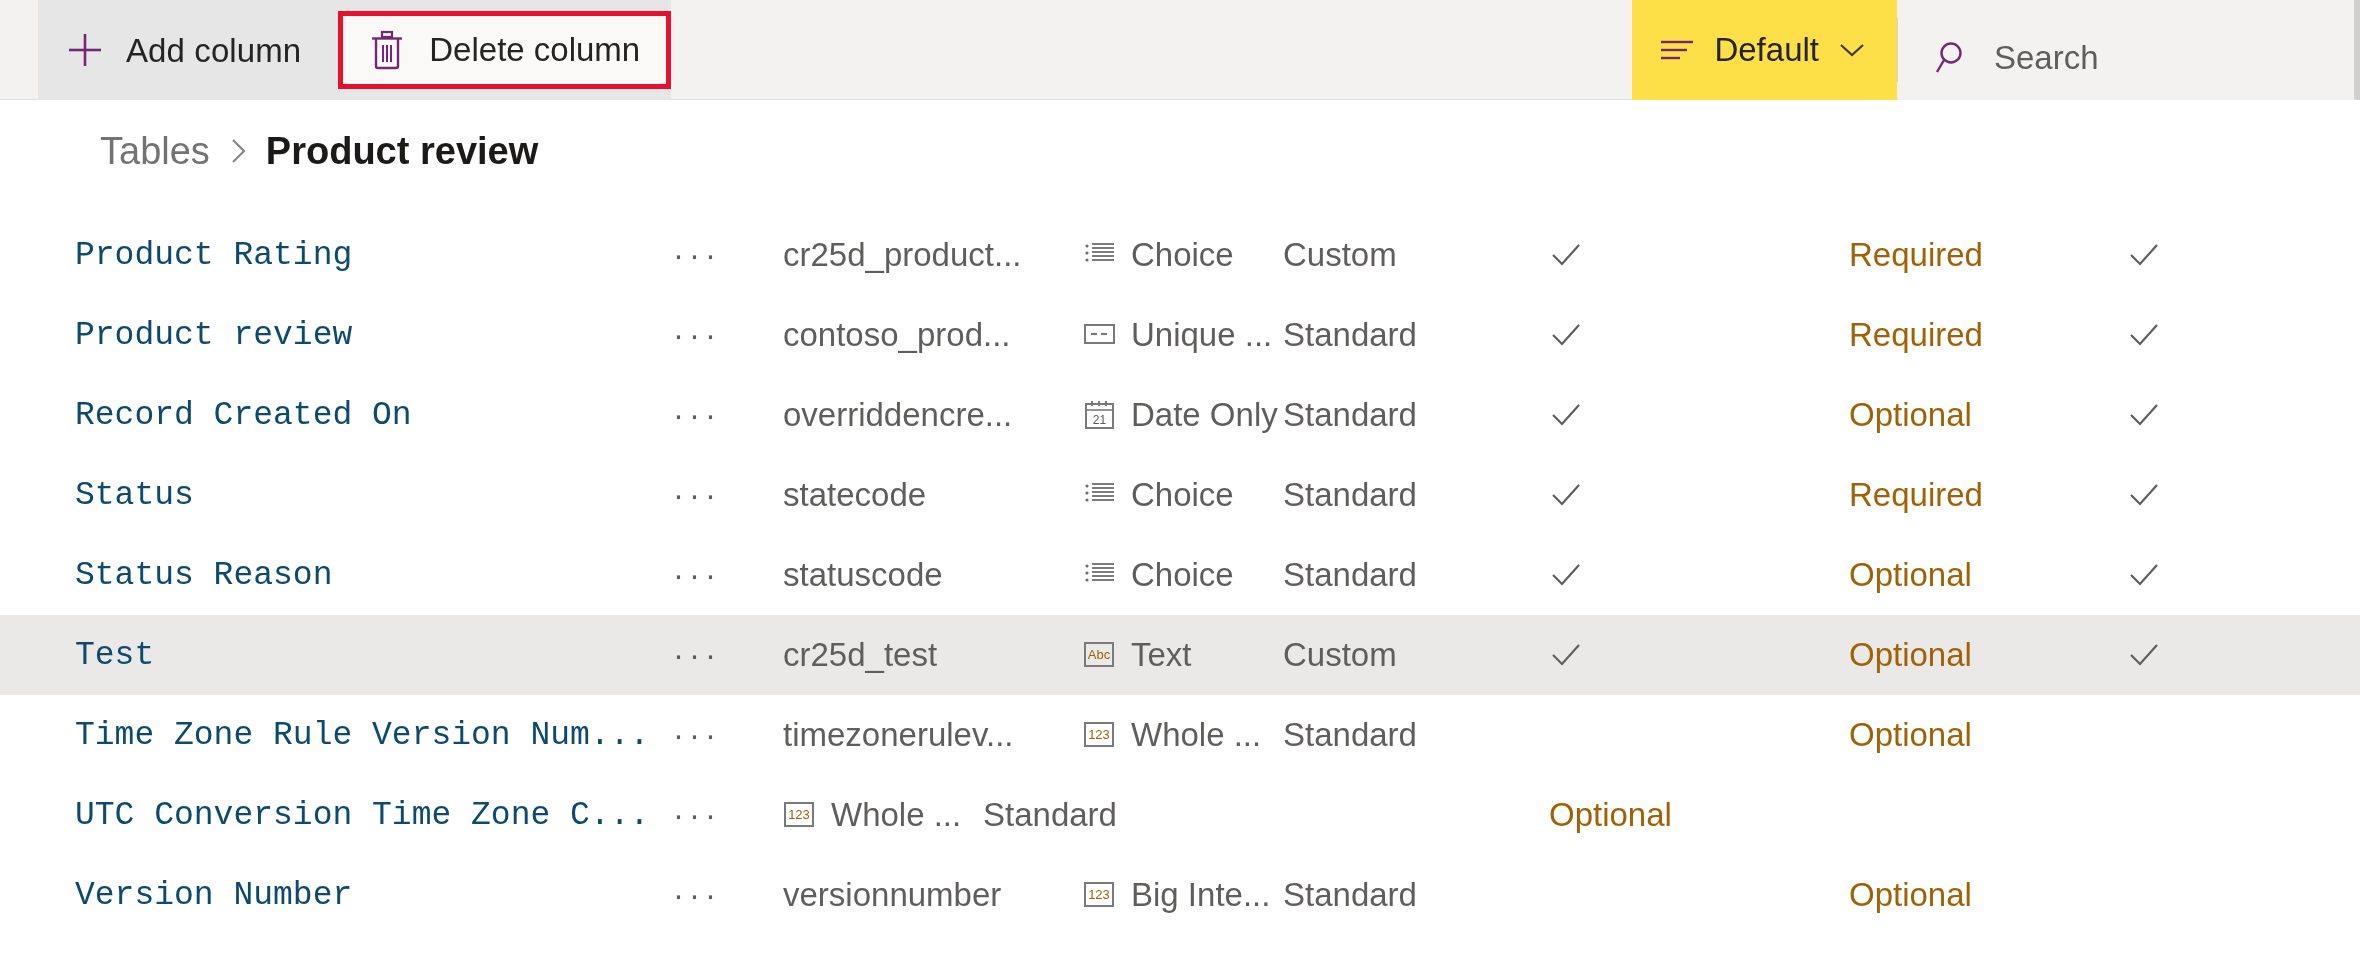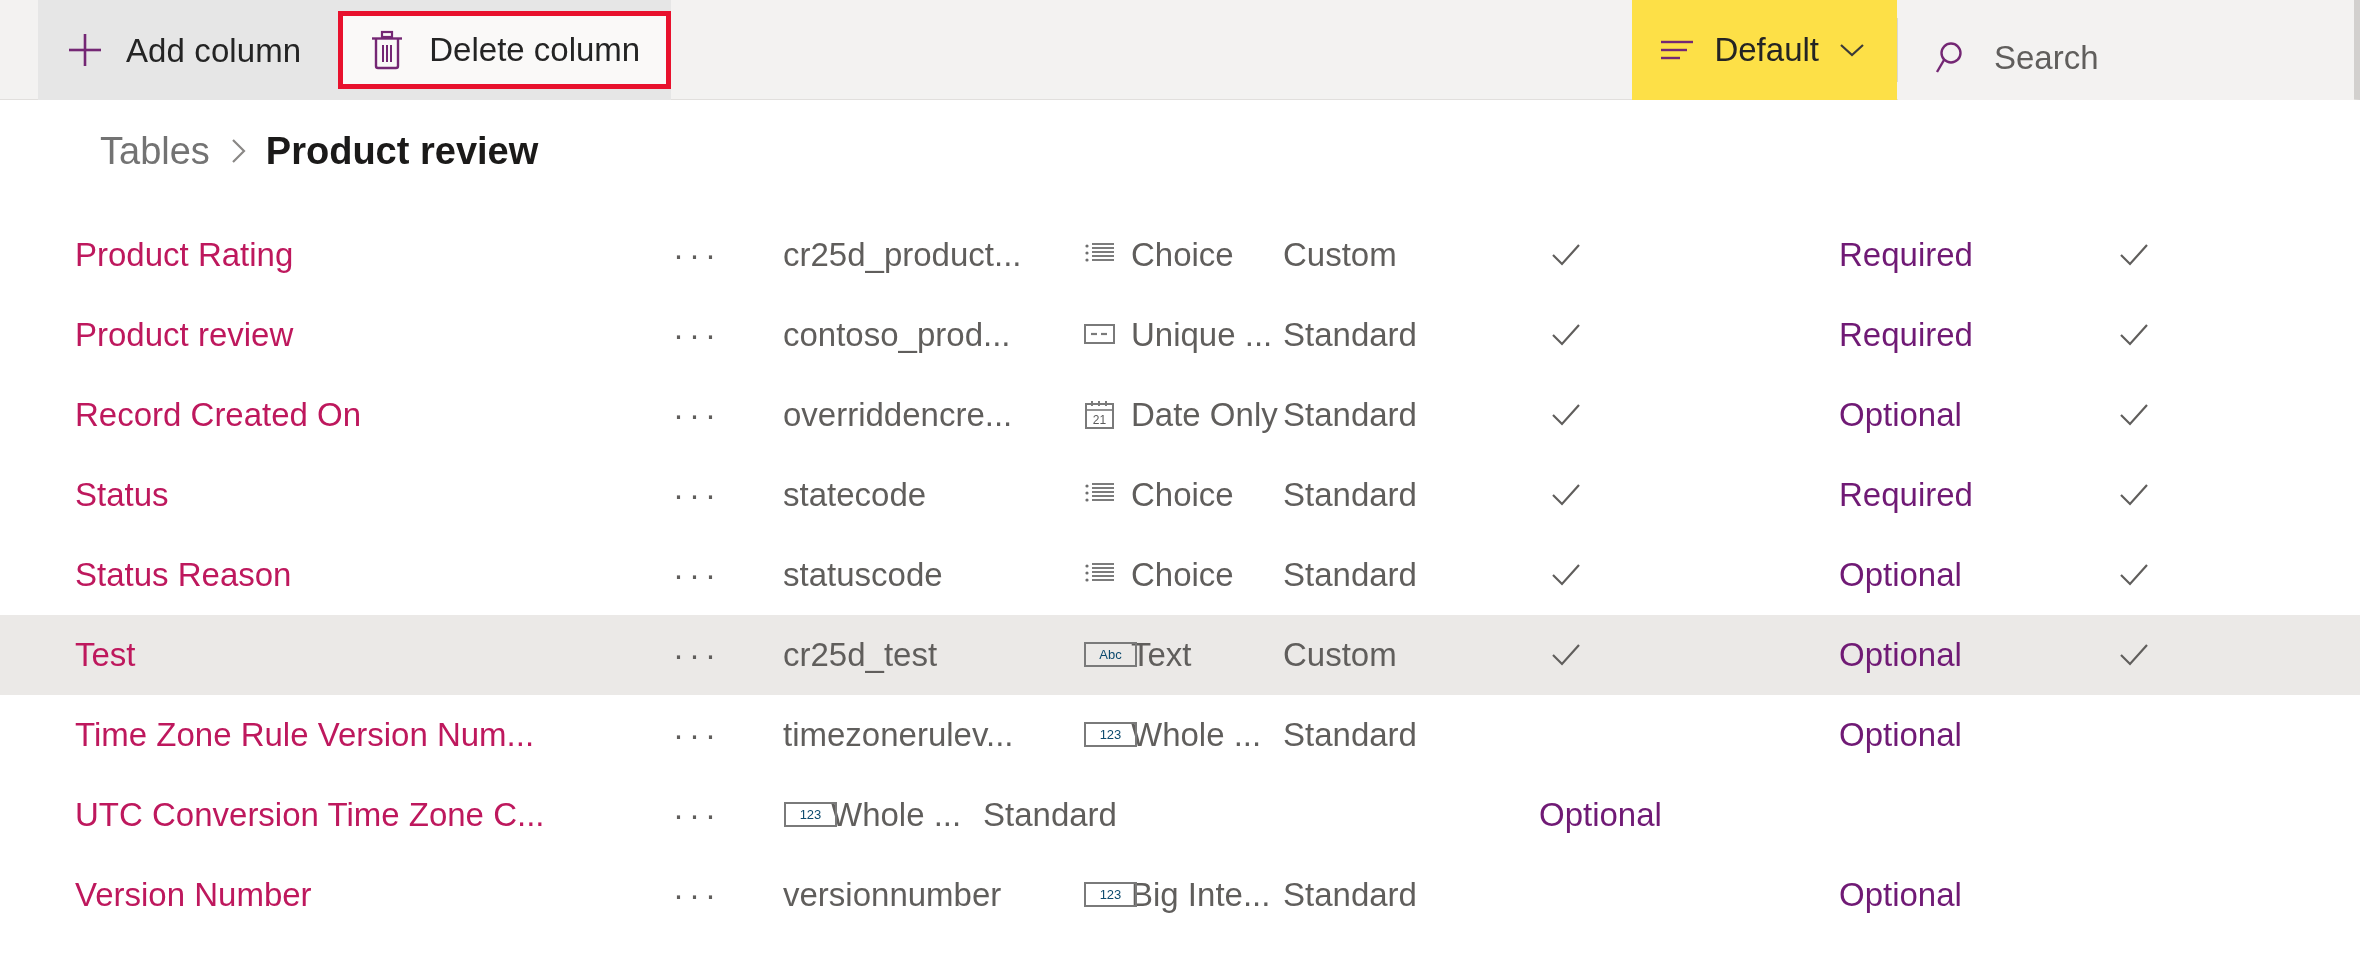--- a/index.html
+++ b/index.html
@@ -159,23 +159,24 @@
   }
   .row.selected {
     background: #ebe9e7;
     align-items: center;
   }
   .row .inner-pad { flex: 0 0 75px; }
 
   .c-name {
     flex: 0 0 590px;
     font-size: 33px;
-    color: #be185d;
+    color: #0c4a6e;
     white-space: nowrap;
     overflow: hidden;
+    font-family: Liberation Mono, monospace;
   }
   .c-dots {
     flex: 0 0 110px;
     color: #605e5c;
     font-size: 33px;
     letter-spacing: 5px;
     padding-left: 8px;
   }
   .c-logical {
     flex: 0 0 300px;
@@ -202,46 +203,47 @@
   }
   .c-check1 {
     flex: 0 0 290px;
     display: flex;
     align-items: center;
     padding-left: 16px;
   }
   .c-req {
     flex: 0 0 260px;
     font-size: 33px;
-    color: #701a75;
-    white-space: nowrap;
+    color: #a16207;
+    white-space: nowrap;
+    margin-left: 10px;
   }
   .c-check2 {
     flex: 0 0 120px;
     display: flex;
     align-items: center;
     padding-left: 18px;
   }
 
   .typeicon {
     width: 34px;
     height: 34px;
     flex: 0 0 34px;
     position: relative;
   }
   .ti-box {
     position: absolute;
     left: 1px; top: 4px;
-    width: 53px; height: 25px;
+    width: 30px; height: 25px;
     border: 2px solid #7a7a7a;
     box-sizing: border-box;
     font-size: 13px;
     line-height: 21px;
     text-align: center;
-    color: #0c4a6e;
+    color: #a16207;
     font-family: "Liberation Sans", sans-serif;
   }
   .check {
     width: 34px;
     height: 34px;
   }
 </style>
 </head>
 <body>
 

